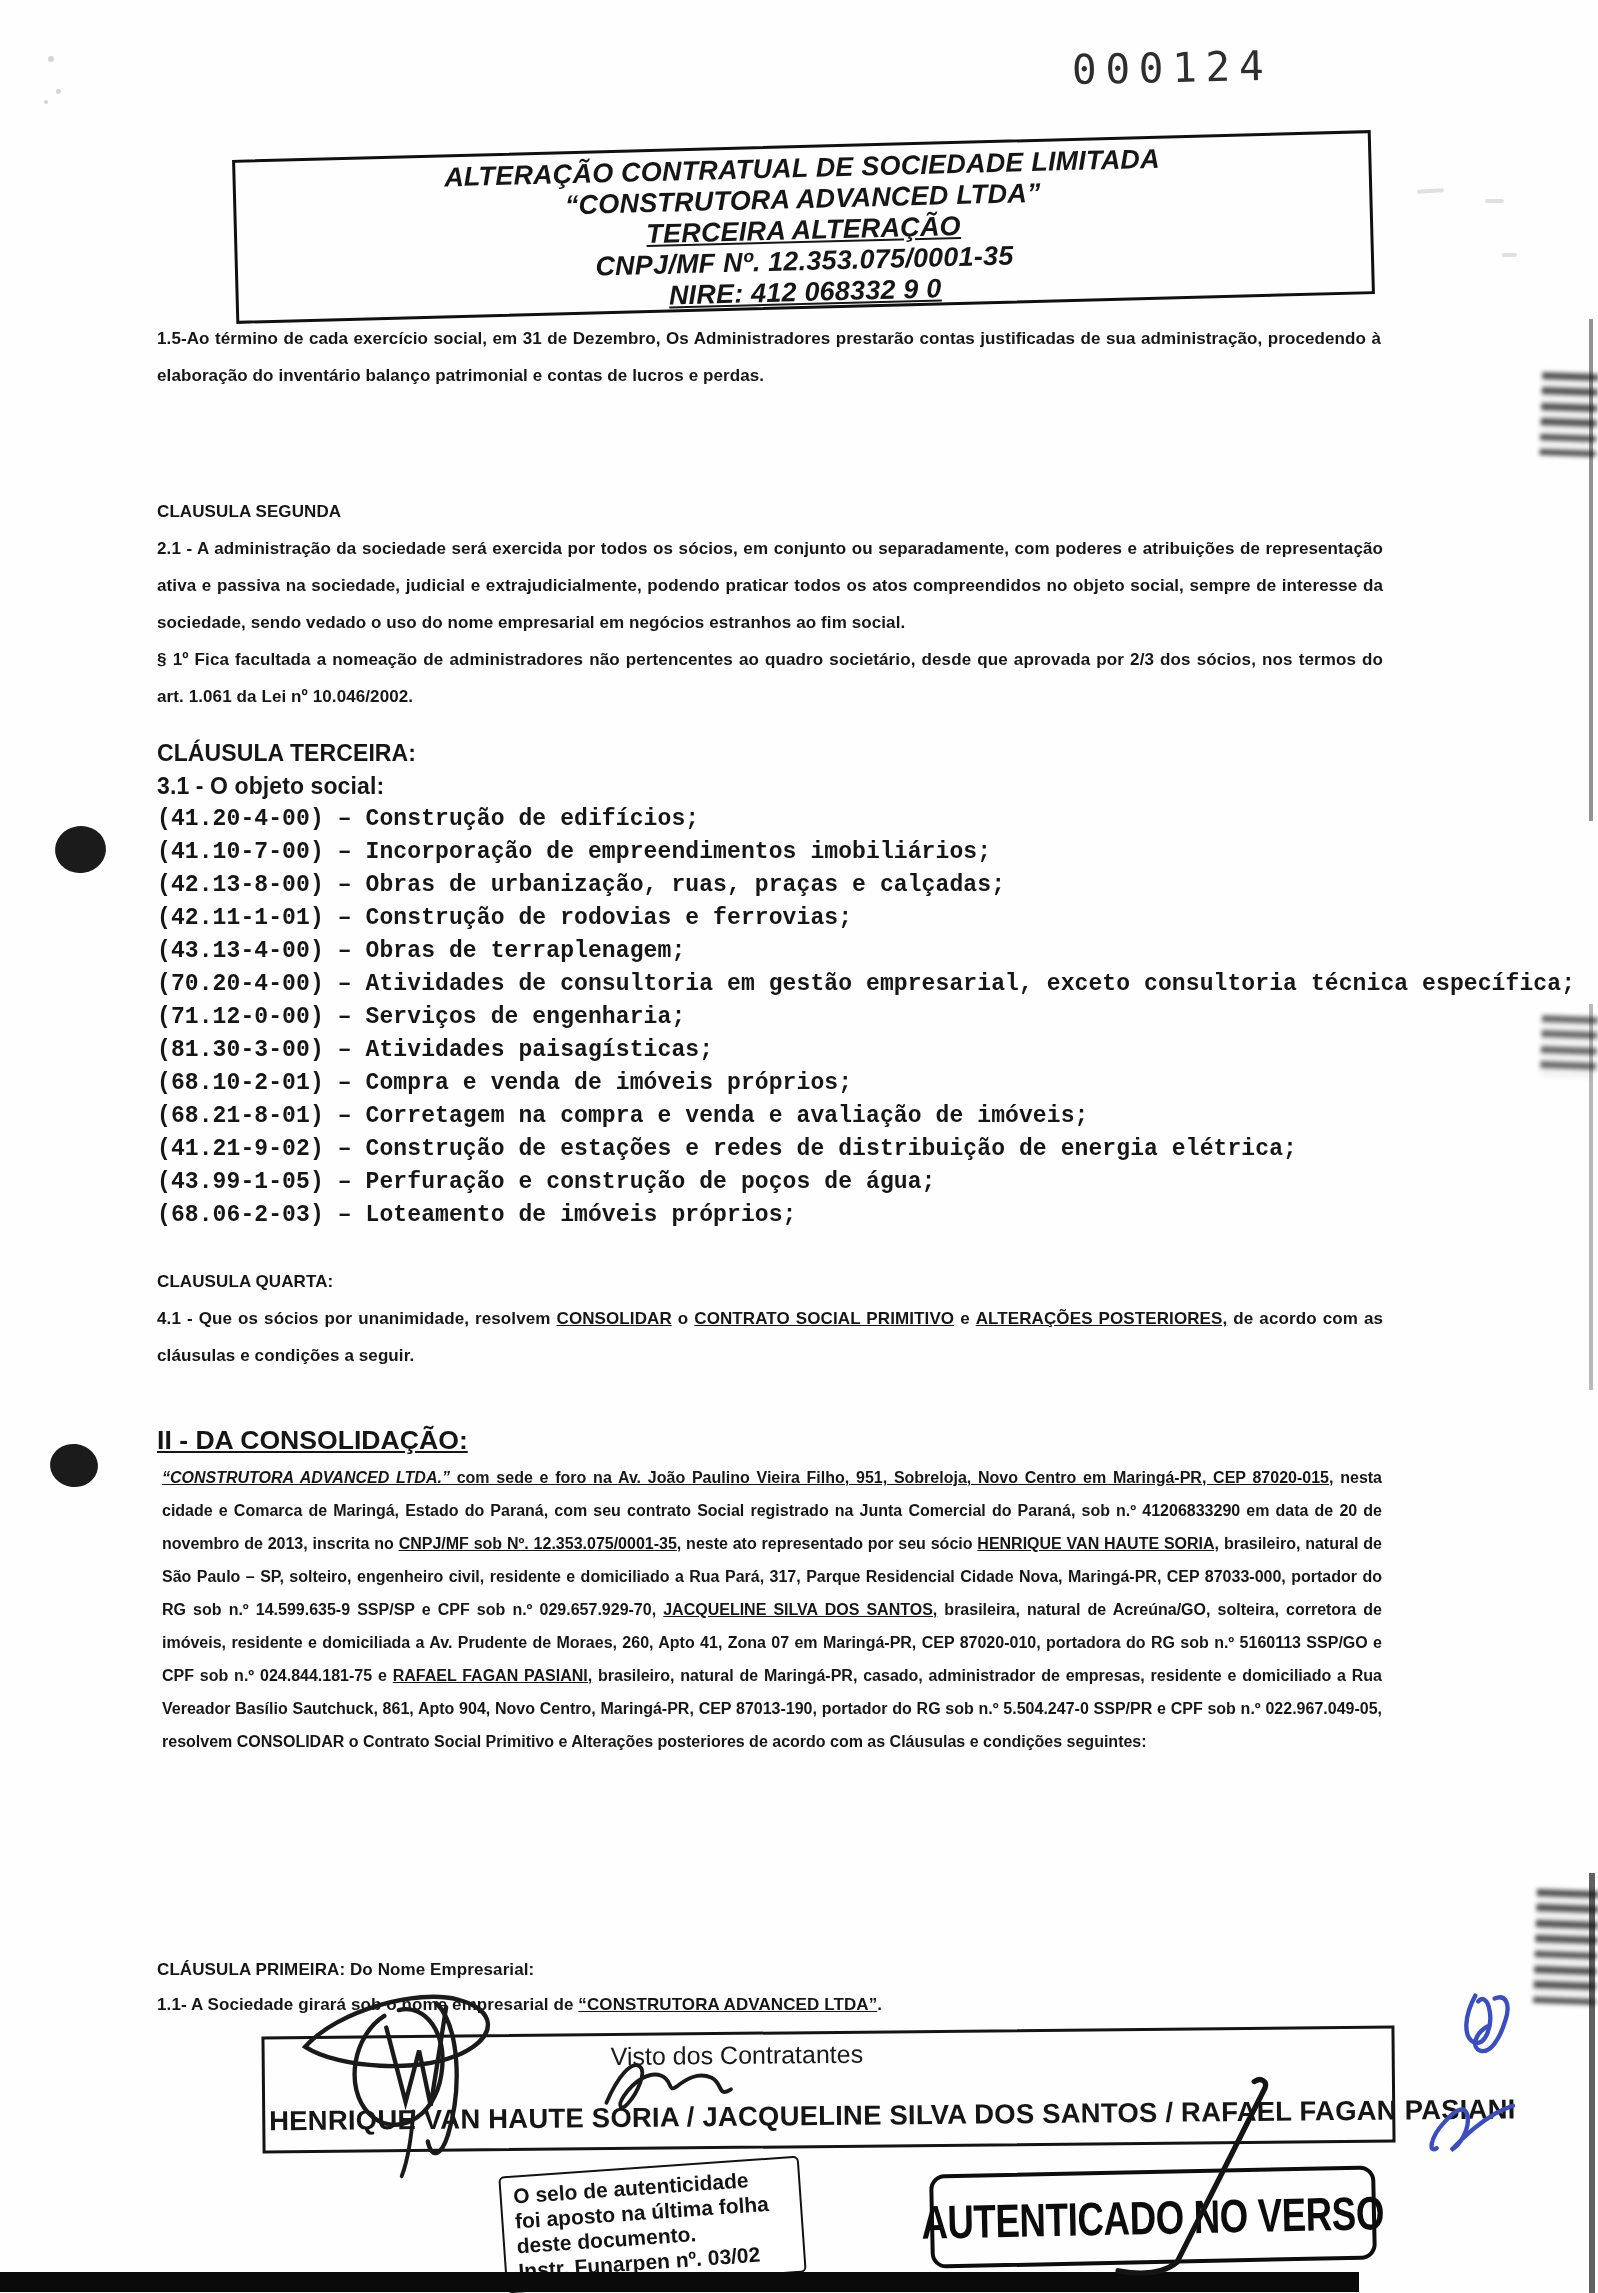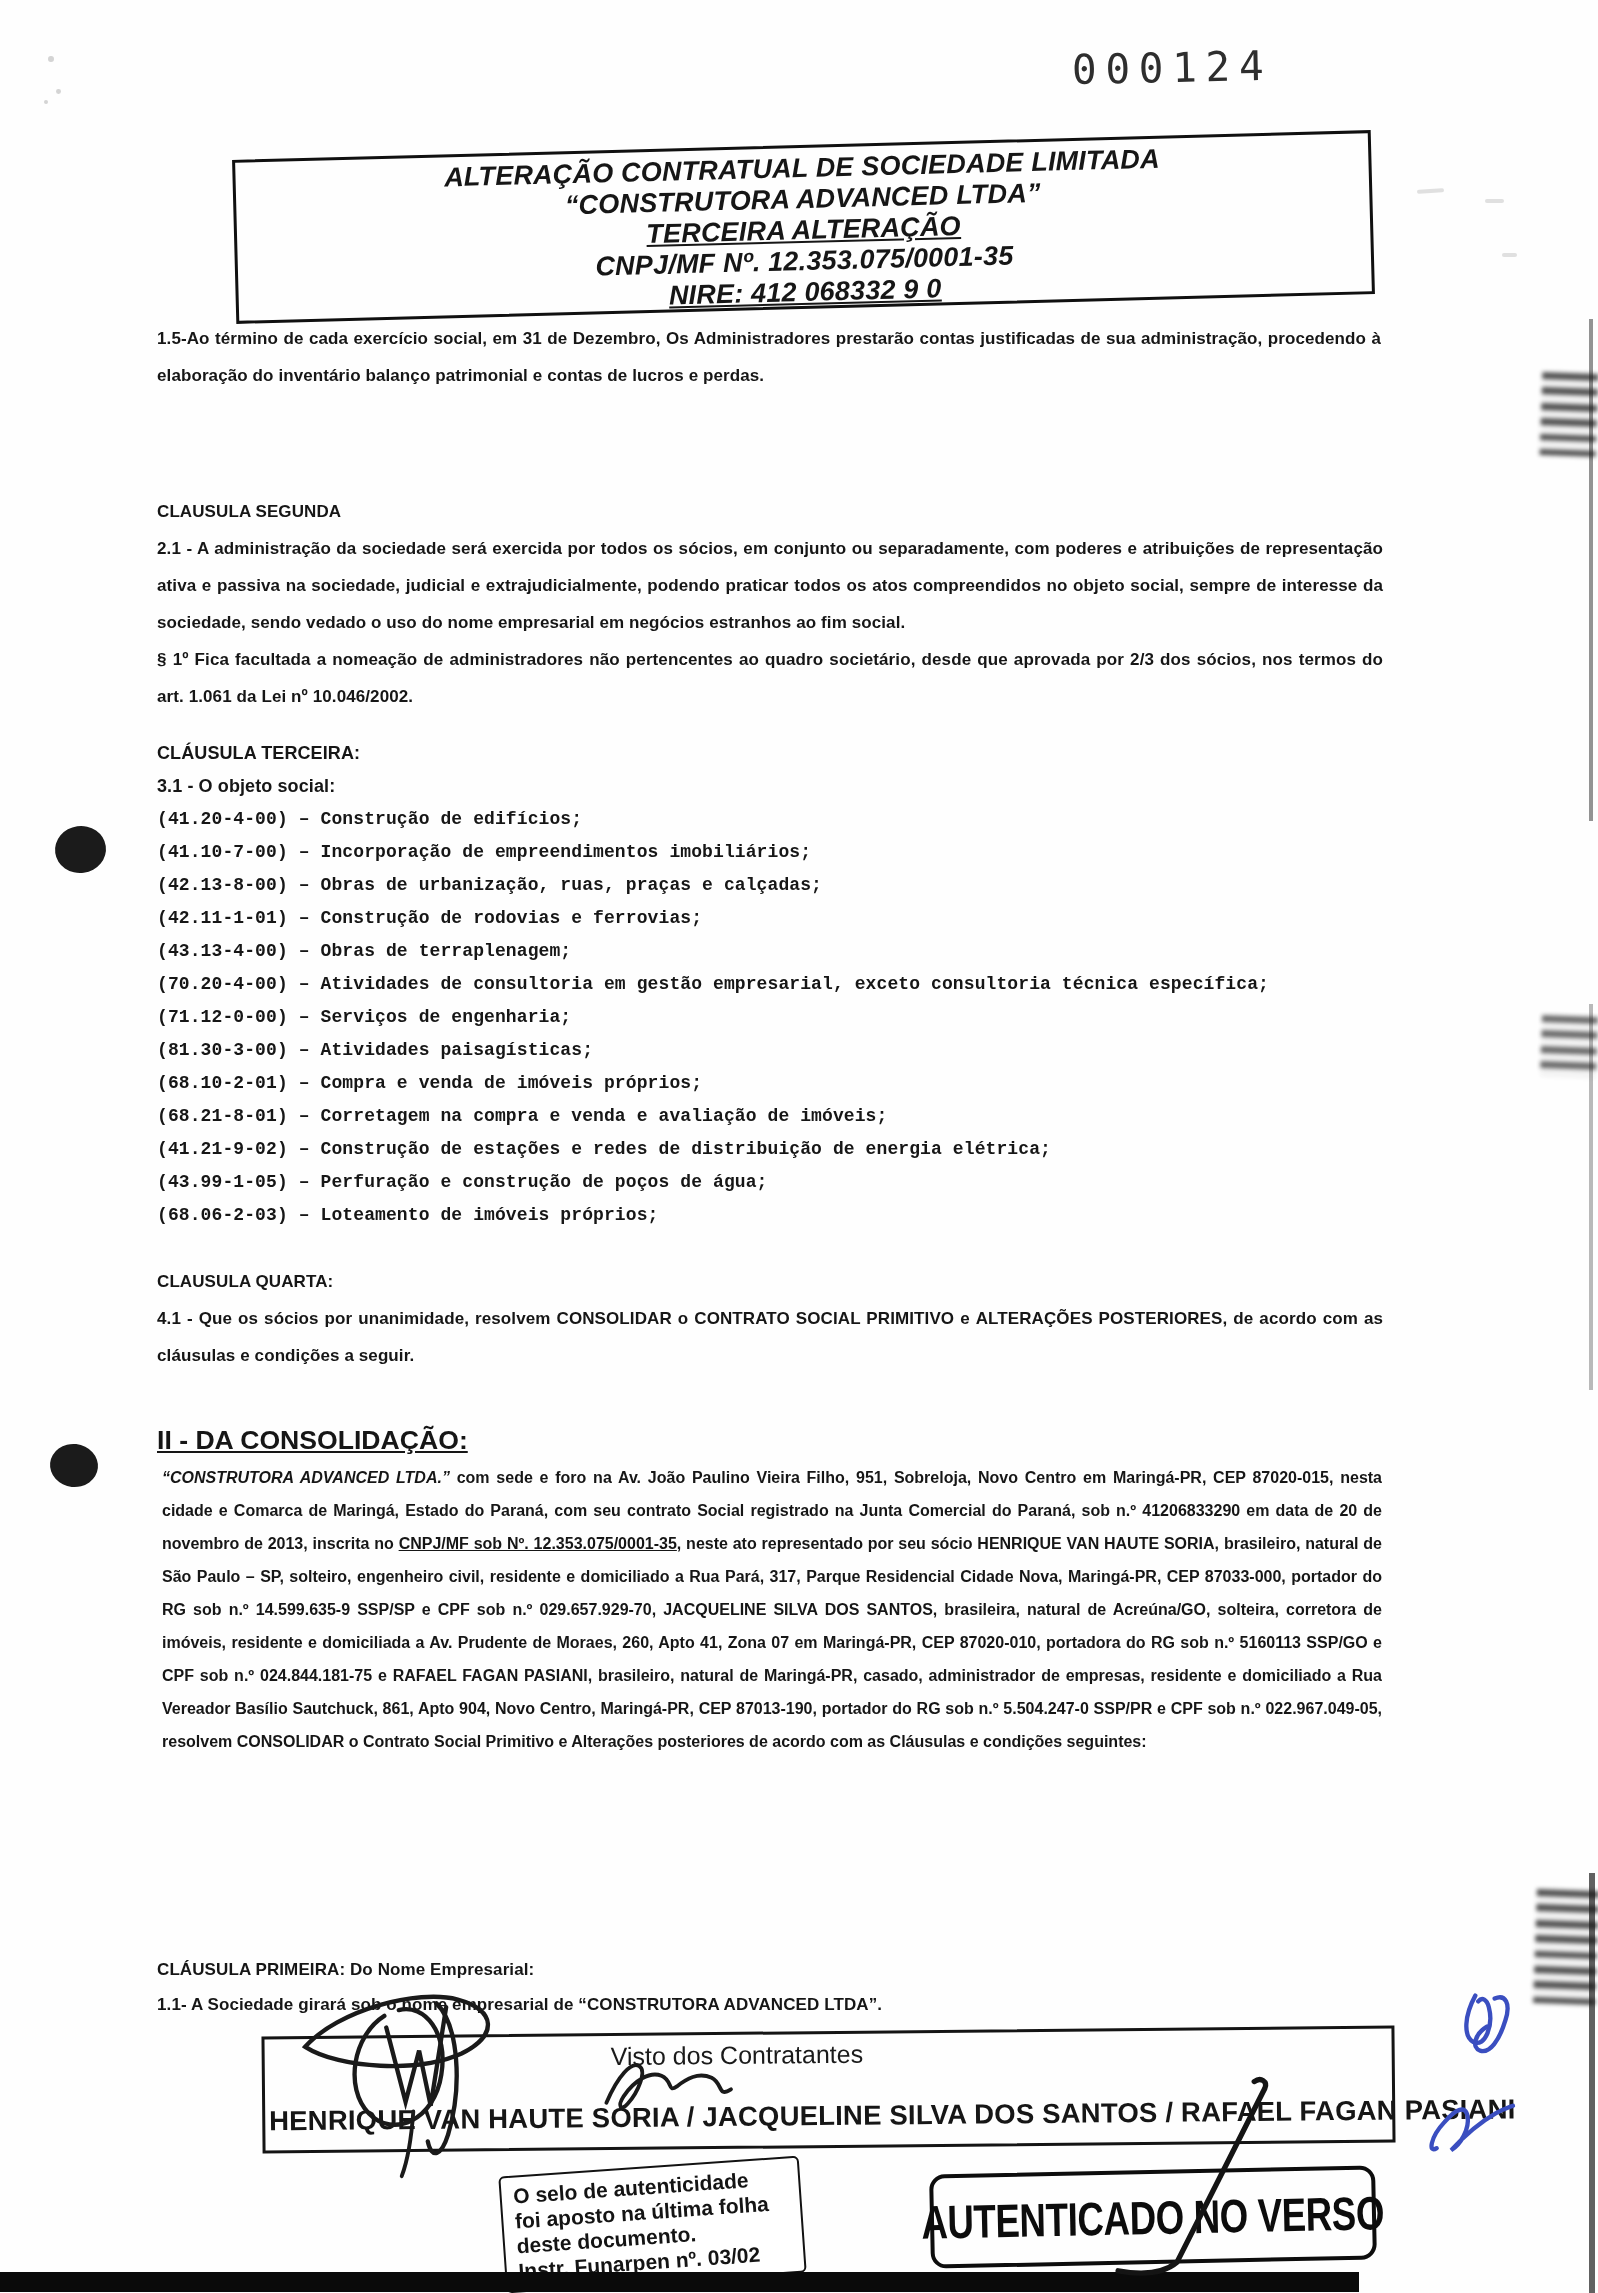--- a/index.html
+++ b/index.html
@@ -20,30 +20,30 @@
     left:234px;top:145px;width:1139px;height:164px;
     border:3.9px solid #101010;transform:rotate(-1.5deg);
     text-align:center;padding-top:4.8px;box-sizing:border-box;
     background:#fefefe;
   }
   .header-line{
     font-weight:700;font-style:italic;font-size:27px;line-height:31px;
     letter-spacing:0.2px;
   }
   .u{text-decoration:underline;}
-  .b{font-weight:700;}
+  .b{font-weight:700;text-decoration:underline;}
   .i{font-style:italic;}
   
   .para,.sec{font-size:17px;font-weight:600;letter-spacing:0.1px;}
   .para{text-align:justify;}
   .h{font-weight:700;}
   .p15{left:157px;top:320px;width:1224px;line-height:37px;}
   .seg{left:157px;top:493px;width:1226px;line-height:37px;}
   .seg .para{line-height:37px;}
-  .ter{left:157px;top:737px;width:1246px;line-height:33px;font-size:18px;}
+  .ter{left:157px;top:737px;width:1246px;line-height:33px;font-size:23px;}
   .ter .item{line-height:33px;white-space:nowrap;font-family:Liberation Mono, monospace;}
   .qua{left:157px;top:1263px;width:1226px;line-height:37px;}
   .qua .para{line-height:37px;}
   .con-h{left:157px;top:1425px;font-size:26.6px;text-align:right;}
   .bigpara{left:162px;top:1461px;width:1220px;line-height:33px;font-size:16px;text-align:justify;font-weight:600;}
   .pri{left:157px;top:1952px;width:1236px;line-height:35px;}
   
   .visto-box{
     left:262px;top:2031px;width:1133px;height:117px;
     border:3.4px solid #141414;transform:rotate(-0.55deg);

